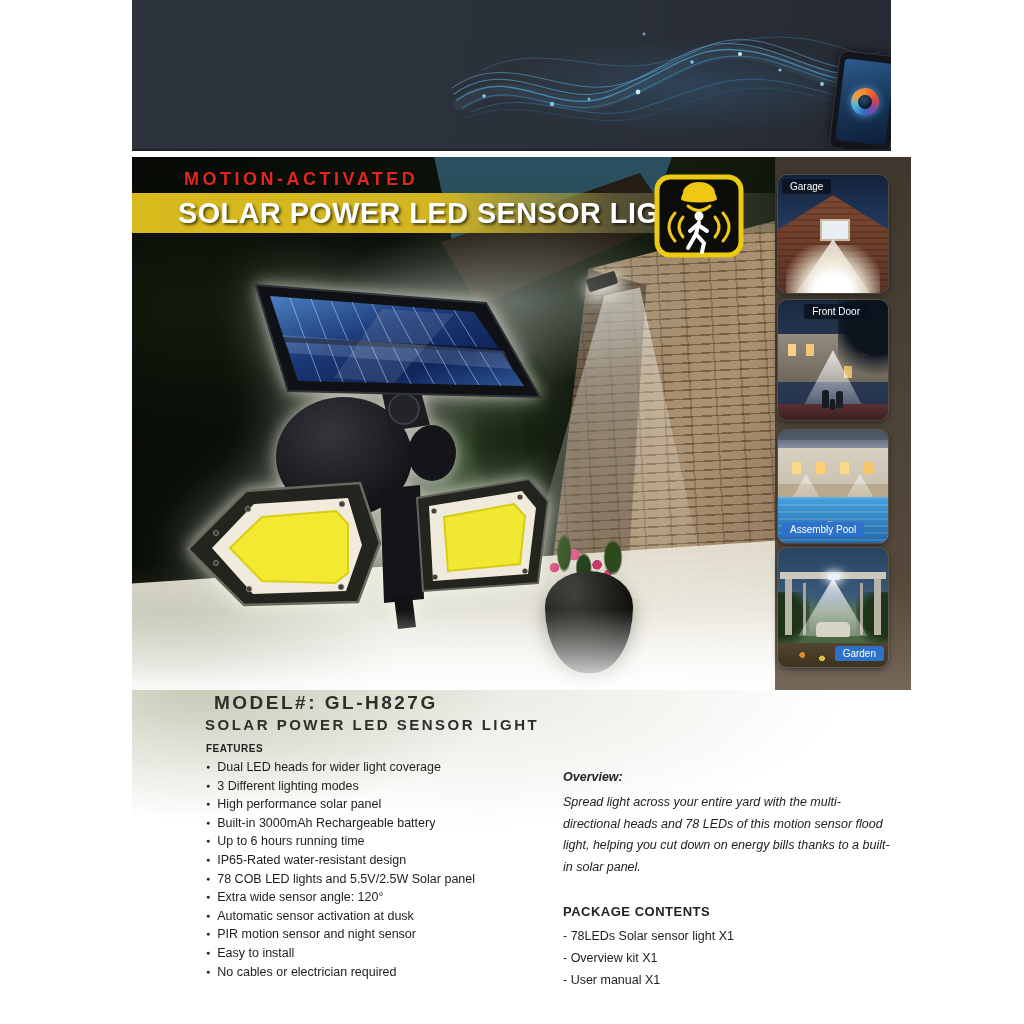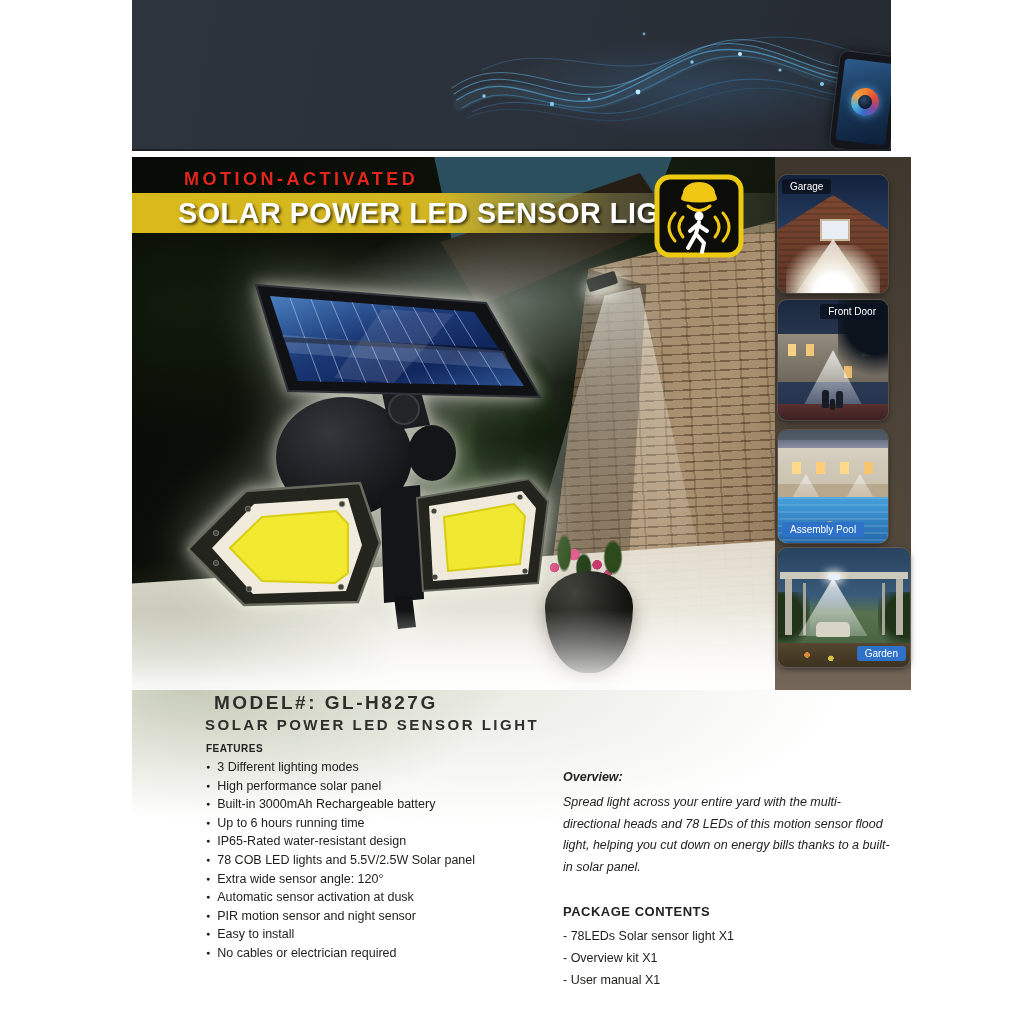--- a/index.html
+++ b/index.html
@@ -85,21 +85,21 @@
   .sensor-icon{position:absolute;left:521px;top:16px;}
 
   
   .sidebar{position:absolute;left:775px;top:157px;width:136px;height:533px;
            background:linear-gradient(180deg,#3f372d 0%,#4c4237 45%,#55493c 80%,#75685a 100%);}
   .card{position:absolute;left:3px;width:110px;border-radius:9px;overflow:hidden;
         box-shadow:0 0 0 1px rgba(255,255,255,0.14),0 2px 6px rgba(0,0,0,0.5);}
   .badge{position:absolute;font-size:10px;color:#fff;padding:2px 8px;border-radius:3px;white-space:nowrap;z-index:5;}
   .badge.dark{background:rgba(10,18,30,0.85);}
   .badge.blue{background:#2d72c8;}
-  .badge.tl{top:4px;left:4px;} .badge.tr{top:4px;right:4px;margin-left:39px;}
+  .badge.tl{top:4px;left:4px;} .badge.tr{top:4px;right:20px;margin-left:39px;}
   .badge.bl{bottom:6px;left:4px;} .badge.br{bottom:6px;right:4px;}
   .card>div{position:absolute;}
 
   
   .sc-garage{background:linear-gradient(180deg,#14233c 0%,#274068 55%,#3a5580 100%);}
   .sc-garage .house{left:-8px;right:-8px;top:20px;bottom:0;
       background:repeating-linear-gradient(180deg,rgba(0,0,0,0.14) 0 2px,transparent 2px 6px),
                  linear-gradient(180deg,#7e4831,#5c3424);
       clip-path:polygon(50% 0,118% 55%,118% 100%,-18% 100%,-18% 55%);}
   .sc-garage .window{left:42px;top:44px;width:26px;height:18px;background:#e8eef4;border:2px solid #c8b8a0;}
@@ -138,21 +138,21 @@
   .sc-pool .beamcone2{left:60px;top:44px;width:44px;height:38px;opacity:0.55;
       clip-path:polygon(50% 0,100% 100%,0 100%);
       background:linear-gradient(180deg,rgba(255,255,255,0.9),rgba(255,255,255,0.2));}
   .sc-pool .pool{left:0;right:0;bottom:0;height:46px;
       background:repeating-linear-gradient(180deg,rgba(255,255,255,0.12) 0 2px,transparent 2px 7px),
                  linear-gradient(180deg,#46a0dc,#2268ab);}
   .sc-pool .swimmer{left:48px;bottom:14px;width:8px;height:8px;border-radius:50%;background:#d8a07a;
       box-shadow:16px 4px 0 #c89068,-14px 6px 0 #e0aa80;}
 
   
-  .sc-garden{background:linear-gradient(180deg,#27435f 0%,#3a5a7a 40%,#57724e 55%,#3c5a38 100%);padding-left:22px;}
+  .sc-garden{background:linear-gradient(180deg,#27435f 0%,#3a5a7a 40%,#57724e 55%,#3c5a38 100%);}
   .sc-garden .pergola{left:2px;right:2px;top:24px;height:7px;background:#cdc8bc;}
   .sc-garden .colL{left:7px;top:31px;width:7px;height:56px;background:#b8b4a8;box-shadow:16px 2px 0 -2px #a8a498;}
   .sc-garden .colR{right:7px;top:31px;width:7px;height:56px;background:#b8b4a8;box-shadow:-16px 2px 0 -2px #a8a498;}
   .sc-garden .beamcone{left:14px;top:30px;width:82px;height:58px;opacity:0.85;
       clip-path:polygon(50% 0,92% 100%,8% 100%);
       background:linear-gradient(180deg,rgba(255,255,255,0.95),rgba(255,255,255,0.3));}
   .sc-garden .lamp{left:50px;top:26px;width:12px;height:6px;background:#e8f2ff;border-radius:2px;
       box-shadow:0 0 8px 3px rgba(255,255,255,0.9);}
   .sc-garden .bench{left:38px;bottom:30px;width:34px;height:15px;background:#d8d4c6;border-radius:5px 5px 2px 2px;}
   .sc-garden .pond{left:0;right:0;bottom:0;height:24px;
@@ -374,20 +374,21 @@
       <div class="pond"></div>
       <span class="badge blue br">Garden</span>
     </div>
   </div>
 
   <div class="info">
     <div class="model-line">MODEL#: GL-H827G</div>
     <div class="name-line">SOLAR POWER LED SENSOR LIGHT</div>
     <div class="features-title">FEATURES</div>
     <ul class="features">
+        <li>Dual LED heads for wider light coverage</li>
         <li>3 Different lighting modes</li>
         <li>High performance solar panel</li>
         <li>Built-in 3000mAh Rechargeable battery</li>
         <li>Up to 6 hours running time</li>
         <li>IP65-Rated water-resistant design</li>
         <li>78 COB LED lights and 5.5V/2.5W Solar panel</li>
         <li>Extra wide sensor angle: 120°</li>
         <li>Automatic sensor activation at dusk</li>
         <li>PIR motion sensor and night sensor</li>
         <li>Easy to install</li>

